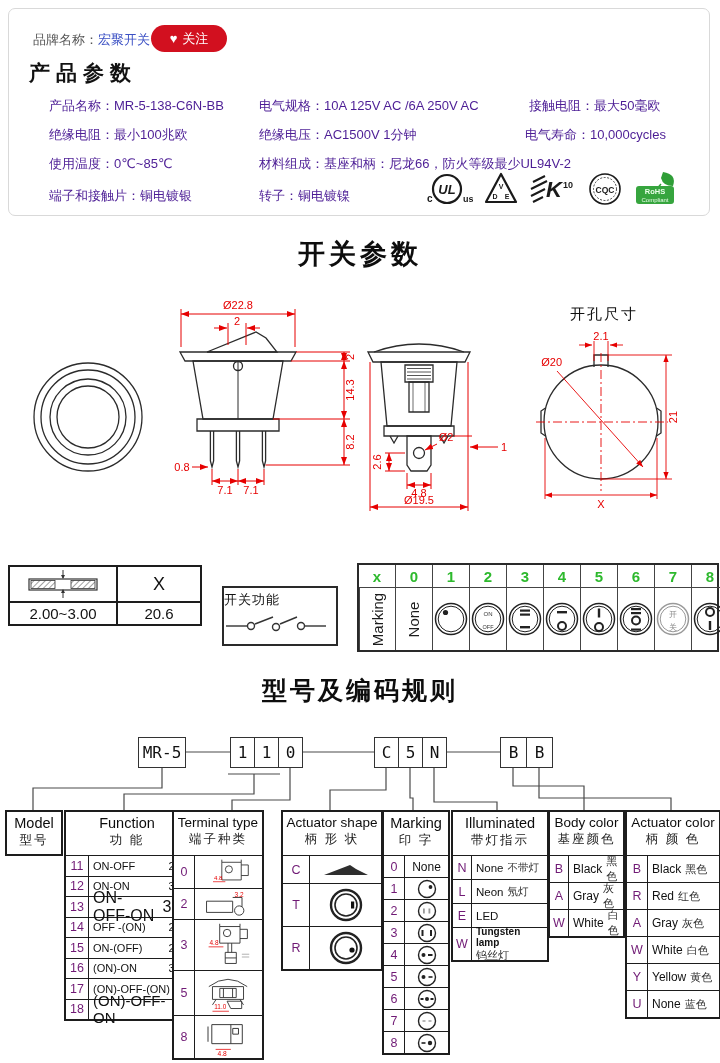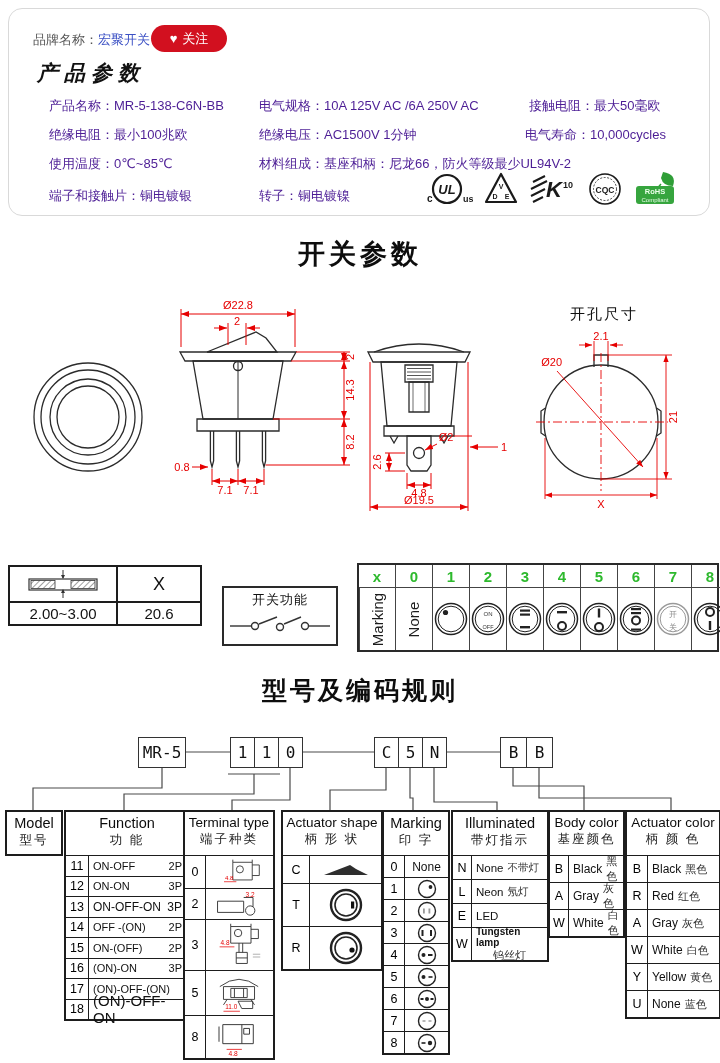--- a/index.html
+++ b/index.html
@@ -1,62 +1,62 @@
 <!DOCTYPE html>
 <html><head>
 <meta charset="utf-8">
 <style>
   html,body{margin:0;padding:0;background:#fff}
   #page{position:relative;width:720px;height:1063px;background:#fff;overflow:hidden;
         font-family:"Liberation Sans","DejaVu Sans",sans-serif;color:#333}
   .abs{position:absolute}
   
-  .card{left:8px;top:8px;width:700px;height:206px;border:1px solid #d9d9d9;border-radius:14px;background:#fff}
+  .card{left:8px;top:8px;width:700px;height:206px;border:1px solid #d9d9d9;border-radius:7px;background:#fff}
   .brand{left:24px;top:22px;font-size:13px;color:#555;white-space:nowrap}
   .brand-name{color:#3b50c4;cursor:pointer}
   .follow{left:142px;top:16px;width:76px;height:27px;background:#d2101f;border:none;border-radius:14px;
           color:#fff;display:flex;align-items:center;justify-content:center;font-size:13px;gap:5px;cursor:pointer}
-  .ptitle{left:28px;top:50px;font-size:21px;font-weight:bold;font-style:italic;
+  .ptitle{left:20px;top:50px;font-size:21px;font-weight:bold;
           font-family:"DejaVu Serif","Liberation Serif",serif;letter-spacing:6px;color:#111}
   .spec{font-size:13px;color:#4c1d95;white-space:nowrap}
   .certs{left:412px;top:161px;display:flex;gap:9px;align-items:center}
   
   .h1{left:0;width:720px;text-align:center;font-weight:bold;color:#0d0d0d}
   
   .xt{left:8px;top:565px;width:190px;border:2px solid #1d1d1d}
   .xt .r{display:flex;border-top:2px solid #1d1d1d}
   .xt .r:first-child{border-top:none}
   .xt .c1{width:106px;border-right:2px solid #1d1d1d;display:flex;align-items:center;justify-content:center}
   .xt .c2{flex:1;display:flex;align-items:center;justify-content:center}
   .xt .hd{height:34px}
   .xt .dr{height:21px;font-size:15px;color:#111}
   .xt .xh{font-size:18px;color:#111}
   
-  .fnbox{left:222px;top:586px;width:112px;height:56px;border:2px solid #2a2a2a;text-align:center}
+  .fnbox{left:222px;top:586px;width:112px;height:56px;border:2px solid #2a2a2a;}
   .fnbox .t{font-size:13px;color:#111;margin-top:3px;letter-spacing:1px}
   
   .ms{left:357px;top:563px;width:358px;border:2px solid #2a2a2a;display:grid;
       grid-template-columns:36px repeat(9,1fr);grid-auto-rows:auto;background:#fff}
   .ms .hc{height:22px;border-left:1px solid #444;display:flex;align-items:center;justify-content:center;
           font-size:15px;font-weight:bold;color:#2db92d}
   .ms .ic{height:62px;border-left:1px solid #444;border-top:1px solid #444;display:flex;align-items:center;justify-content:center}
   .ms .hc:first-child,.ms .ic:first-child{border-left:none}
   .rot{transform:rotate(-90deg);white-space:nowrap;font-size:15px;color:#1c1c1c}
   
   .cbox{position:absolute;top:9px;height:29px;border:1.5px solid #333;background:#fff;display:flex;
         align-items:center;justify-content:center;font-family:"DejaVu Sans Mono","Liberation Mono",monospace;
         font-size:16px;color:#111}
   
   .btab{position:absolute;top:0;border:2px solid #1d1d1d;background:#fff}
   .bth{height:40px;text-align:center;padding-top:3px}
   .bth .en{display:block;font-size:14.5px;color:#0c0c0c}
   .bth .cn{display:block;font-size:12.5px;color:#222;letter-spacing:2px;margin-top:1px}
   .brow{display:flex;border-top:1.5px solid #1d1d1d;align-items:stretch}
   .bcode{width:22px;border-right:1.5px solid #1d1d1d;display:flex;align-items:center;justify-content:center;
-         font-size:12.5px;color:#000000;flex:none}
+         font-size:12.5px;color:#701a75;flex:none}
   .bval{flex:1;display:flex;align-items:center;padding:0 4px;font-size:12px;color:#111;gap:4px}
   .pol{margin-left:auto;padding-right:2px}
   .cnv{color:#333}
   svg text{font-family:"Liberation Sans","DejaVu Sans",sans-serif}
 </style>
 </head>
 <body>
 
 <div id="page">
 
@@ -426,21 +426,21 @@
         </div>
       <div class="brow" style="height:19.5px">
           <span class="bcode">12</span>
           <span class="bval" style="font-size:11px">
             <span>ON-ON</span>
             <span class="pol">3P</span>
           </span>
         </div>
       <div class="brow" style="height:19.5px">
           <span class="bcode">13</span>
-          <span class="bval" style="font-size:12px">
+          <span class="bval" style="font-size:16px">
             <span>ON-OFF-ON</span>
             <span class="pol">3P</span>
           </span>
         </div>
       <div class="brow" style="height:19.5px">
           <span class="bcode">14</span>
           <span class="bval" style="font-size:11px">
             <span>OFF -(ON)</span>
             <span class="pol">2P</span>
           </span>
@@ -468,21 +468,21 @@
         </div>
       <div class="brow" style="height:19.5px">
           <span class="bcode">18</span>
           <span class="bval" style="font-size:15px">
             <span>(ON)-OFF-ON</span>
             <span class="pol"></span>
           </span>
         </div>
     </div>
 
-    <div class="btab" style="left:183px;width:88px">
+    <div class="btab" style="left:172px;width:88px">
       <div class="bth">
         <span class="en" style="font-size:13.5px">Terminal type</span>
         <span class="cn">端子种类</span>
       </div>
       <div class="brow" style="height:32px">
           <span class="bcode" style="width:20px">0</span>
         <span class="bval">
             <svg width="58" height="30" viewBox="0 0 58 34">
               <g stroke="#333" stroke-width="1" fill="none">
                 <path d="M22,6 V3 M44,6 V3 M22,6 H44 V26 H22 Z"></path>
@@ -704,21 +704,21 @@
         </div>
       <div class="brow" style="height:23px">
           <span class="bcode" style="width:18px">E</span>
           <span class="bval" style="font-size:11.5px">
             <span>LED</span>
             <span class="cnv" style="font-size:10.5px"></span>
           </span>
         </div>
       <div class="brow" style="height:32px">
           <span class="bcode" style="width:18px">W</span>
-          <span class="bval" style="flex-direction:column;align-items:center;justify-content:center;gap:0">
+          <span class="bval" style="flex-direction:column;align-items:flex-start;justify-content:center;gap:0">
             <span style="font-size:10px;font-weight:bold">Tungsten lamp</span>
             <span class="cnv" style="font-size:11px">钨丝灯</span>
           </span>
         </div>
     </div>
 
     <div class="btab" style="left:548px;width:73px">
       <div class="bth">
         <span class="en" style="font-size:13.5px">Body color</span>
         <span class="cn">基座颜色</span>

